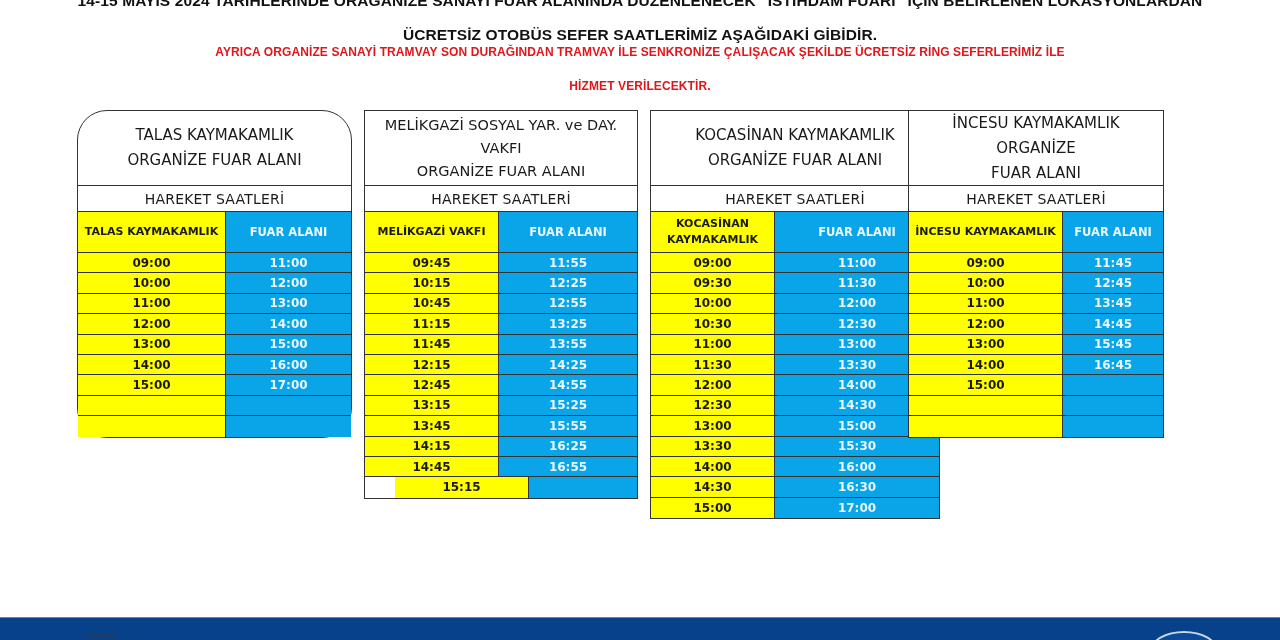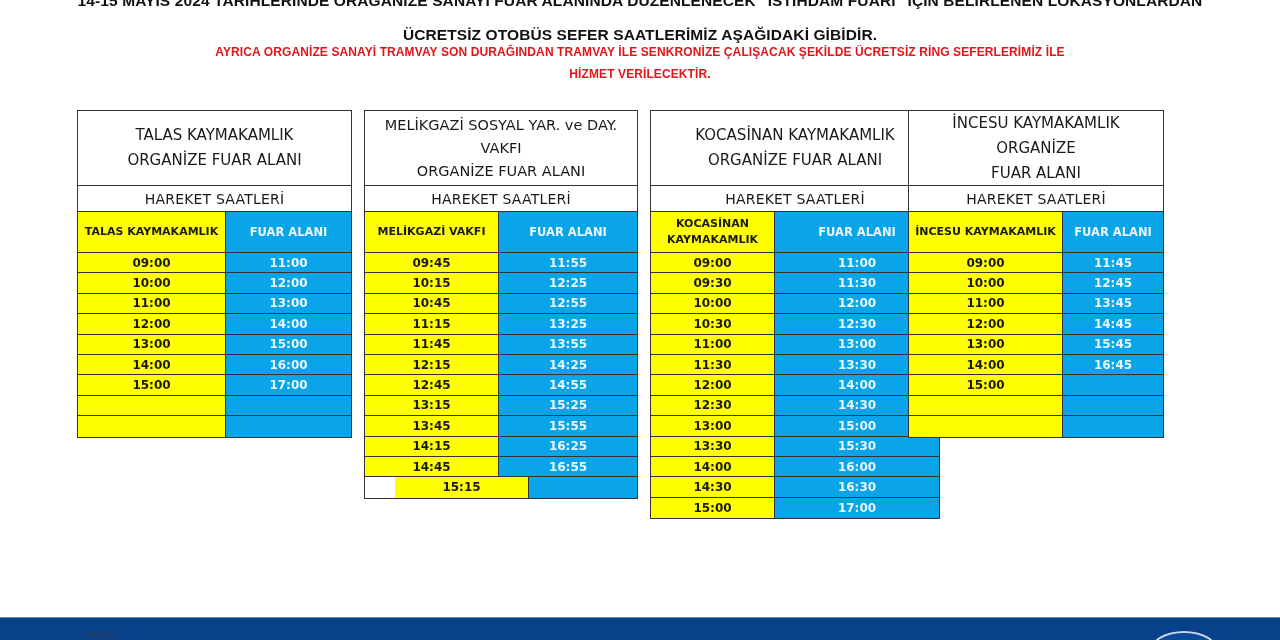--- a/index.html
+++ b/index.html
@@ -9,21 +9,21 @@
   .title-line {
     position: absolute; left: 0; width: 1280px; text-align: center;
     font-family: "Liberation Sans", sans-serif; font-weight: bold;
     white-space: nowrap;
   }
   .title-black { color: #111111; font-size: 15.5px; letter-spacing: 0.1px; }
   .title-red { color: #e0161b; font-size: 12px; letter-spacing: 0.1px; }
   #t1 { top: -8px; }
   #t2 { top: 14px; margin-top: 12px; }
   #t3 { top: 45px; }
-  #t4 { top: 67px; text-align: center; }
+  #t4 { top: 79px; text-align: center; }
 
   .sched {
     position: absolute; top: 110px;
     border: 1.5px solid #333;
     background: #fff;
     font-family: "DejaVu Sans", sans-serif;
   }
   .sched-title {
     height: 75px; border-bottom: 1.5px solid #333;
     display: flex; align-items: center; justify-content: center;
@@ -48,21 +48,21 @@
   .cell-b {
     background: #0aa5e8; color: #e9f6fd;
     display: flex; align-items: center; justify-content: center; text-align: center;
     font-weight: bold;
   }
   .col-head .cell-y { font-size: 11px; line-height: 16px; }
   .col-head .cell-b { font-size: 11.5px; }
   .data-row { height: 20.4px; }
   .data-row .cell-y, .data-row .cell-b { font-size: 12px; }
 
-  #tbl1 { left: 77px; width: 275px; }
+  #tbl1 { left: 77px; width: 275px; border-radius: 30px; }
   #tbl1 .cell-y { width: 148px; }
   #tbl1 .cell-b { flex: 1; }
 
   #tbl2 { left: 364px; width: 274px; }
   #tbl2 .cell-y { width: 134px; }
   #tbl2 .cell-b { flex: 1; }
 
   #tbl3 { left: 650px; width: 290px; }
   #tbl3 .cell-y { width: 124px; }
   #tbl3 .cell-b { flex: 1; }

